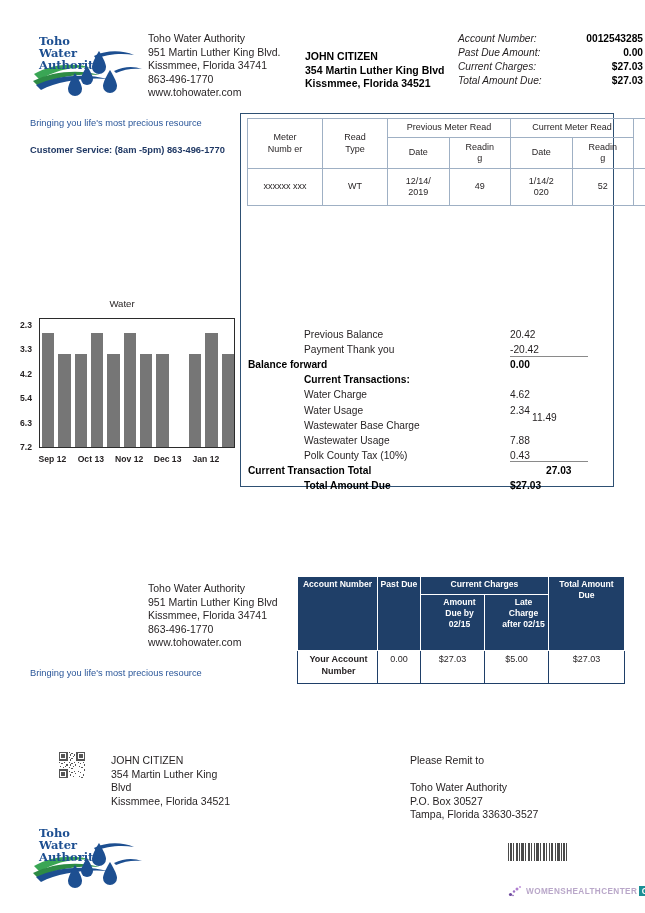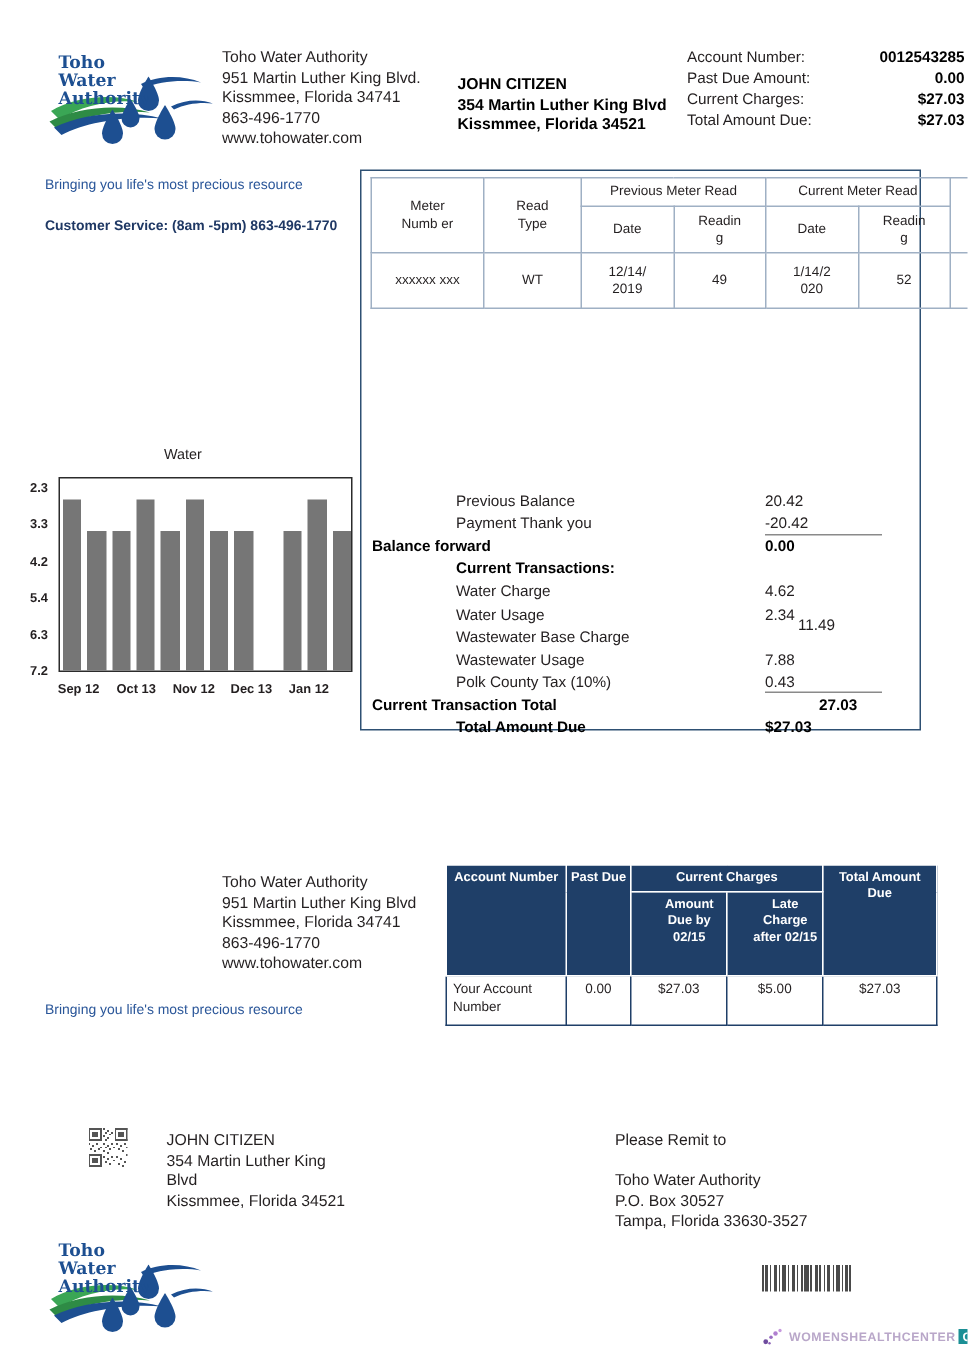--- a/index.html
+++ b/index.html
@@ -15,21 +15,21 @@
   .logo svg{display:block;}
 
   
   .addr{font-size:10.5px;line-height:13.6px;color:#231f20;white-space:pre-line;}
   .addr-b{font-size:10.5px;line-height:13.6px;color:#000;font-weight:bold;white-space:pre-line;}
   .tagline{font-size:9.3px;color:#2a5699;font-weight:normal;}
   .custserv{font-size:9.3px;color:#1f3864;font-weight:bold;}
 
   
   .acct-row{display:flex;justify-content:space-between;font-size:10.2px;line-height:14px;width:185px;}
-  .acct-row .lbl{color:#231f20;}
+  .acct-row .lbl{color:#231f20;font-style:italic;}
   .acct-row .val{font-weight:bold;color:#000;text-align:right;}
 
   
   .navybox{border:1.6px solid #2e5073;background:#fff;}
 
   
   table.meter{border-collapse:collapse;font-size:9px;color:#231f20;table-layout:fixed;}
   table.meter td,table.meter th{
     border:0.9px solid #9fb0c4;text-align:center;vertical-align:middle;
     font-weight:normal;padding:1px 15px;line-height:11.5px;
@@ -54,21 +54,21 @@
   table.stub{border-collapse:collapse;table-layout:fixed;font-size:8.6px;}
   table.stub th{
     background:#1f3f68;color:#ffffff;font-weight:bold;text-align:center;
     border:1px solid #ffffff;padding:2px 1px;line-height:11px;vertical-align:top;
   }
   table.stub th.grp{vertical-align:top;padding-left:15px;}
   table.stub td{
     border:1px solid #1f3f68;text-align:center;color:#231f20;font-size:9px;
     padding:3px 2px;line-height:11.5px;background:#fff;vertical-align:top;
   }
-  table.stub td.acctcell{font-weight:normal;text-align:left;padding-left:4px;}
+  table.stub td.acctcell{font-weight:bold;text-align:center;padding-left:4px;}
 
   
   .qr{width:26px;height:26px;display:block;}
   .barcode{display:block;}
 
   
   .wm{display:flex;align-items:center;gap:2px;}
   .wm-txt{font-size:8.2px;letter-spacing:0.4px;color:#b9a7c9;font-weight:bold;}
   .wm-org{font-size:8.2px;font-weight:bold;color:#ffffff;background:#1b8f95;padding:0.5px 2.5px;letter-spacing:0.3px;}
 </style>

